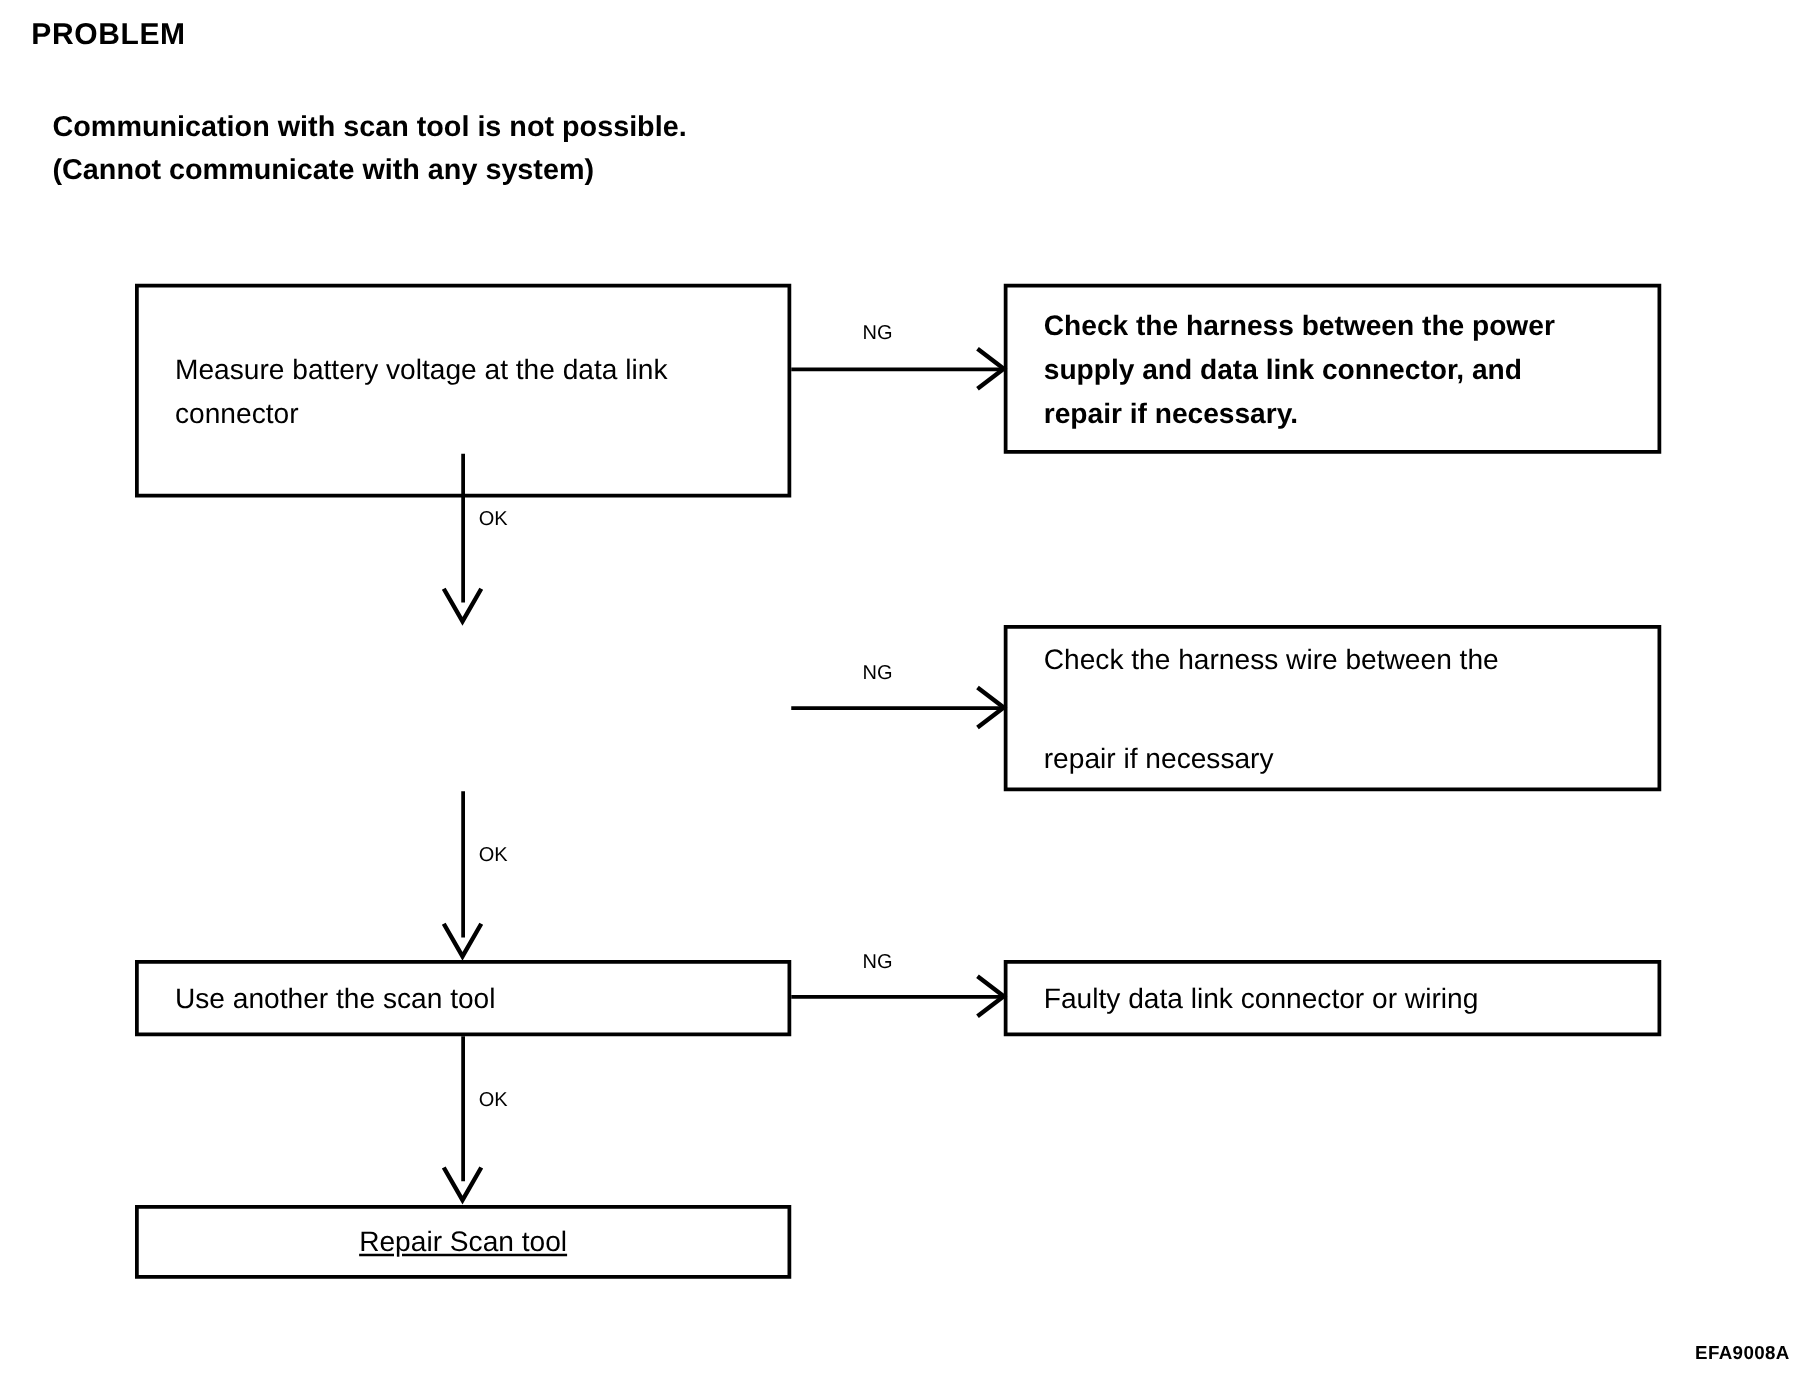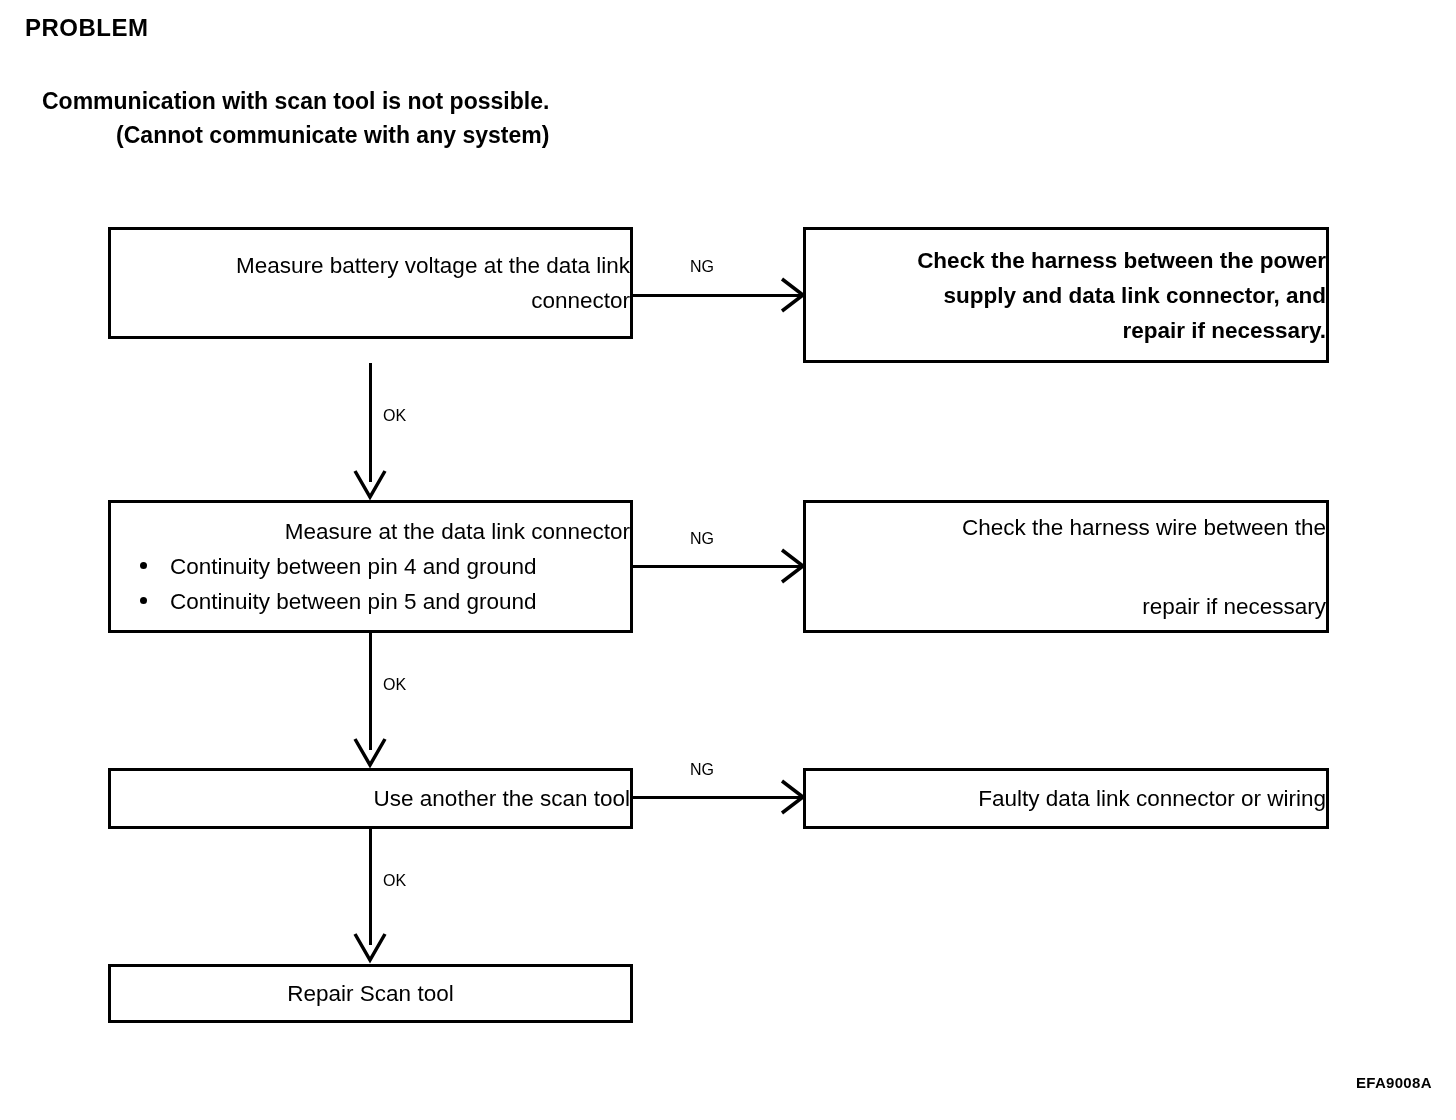--- a/index.html
+++ b/index.html
@@ -14,21 +14,21 @@
     font-family: "Liberation Sans", sans-serif;
     color: #000000;
     overflow: hidden;
   }
   #canvas {
     position: absolute;
     left: 0; top: 0;
     width: 1456px;
     height: 1120px;
   }
-  .abs { position: absolute; text-align: right; }
+  .abs { position: absolute; }
 
   
   .problem-heading {
     left: 25px;
     top: 14px;
     font-size: 24px;
     font-weight: bold;
     letter-spacing: 0.5px;
   }
   .problem-statement {
@@ -50,41 +50,41 @@
     flex-direction: column;
     justify-content: center;
   }
   .fbox .line {
     font-size: 22.5px;
     line-height: 35px;
     white-space: nowrap;
   }
   .fbox.pad-left .line { padding-left: 29px; }
   .fbox.centered { align-items: center; }
-  .fbox.centered .line { padding: 0; }
+  .fbox.centered .line { padding: 0; text-decoration: underline; }
 
   .bullet-line {
     display: flex;
     align-items: baseline;
     padding-left: 29px;
   }
   .bullet-dot {
     display: inline-block;
     width: 7px;
     height: 7px;
     border-radius: 50%;
     background: #000;
     margin-right: 23px;
     flex: 0 0 auto;
     position: relative;
     top: -5px;
   }
 
   
-  #box-measure-battery   { left: 108px; top: 227px;  width: 525px; height: 112px; }
+  #box-measure-battery   { left: 108px; top: 227px;  width: 525px; height: 171px; }
   #box-check-power       { left: 803px; top: 227px;  width: 526px; height: 136px; font-weight: bold; }
   #box-measure-datalink  { left: 108px; top: 500px;  width: 525px; height: 133px; }
   #box-check-ground      { left: 803px; top: 500px;  width: 526px; height: 133px; gap: 44px; }
   #box-another-scan      { left: 108px; top: 768px;  width: 525px; height: 61px;  }
   #box-faulty-connector  { left: 803px; top: 768px;  width: 526px; height: 61px;  }
   #box-repair-scan       { left: 108px; top: 964px;  width: 525px; height: 59px;  }
 
   
   .hline {
     background: #000;
@@ -136,31 +136,20 @@
     <polyline points="3,3 24,19 3,35" fill="none" stroke="#000" stroke-width="3.5"></polyline>
   </svg>
   <div class="abs edge-label" style="left:690px; top:258px;">NG</div>
 
   <div class="abs vline" style="left:369px; top:363px; height:119px;"></div>
   <svg class="arrowhead" style="left:352px; top:468px;" width="36" height="34" viewBox="0 0 36 34">
     <polyline points="3,3 18,29 33,3" fill="none" stroke="#000" stroke-width="3.5"></polyline>
   </svg>
   <div class="abs edge-label" style="left:383px; top:407px;">OK</div>
 
-  <div class="abs fbox" id="box-measure-datalink">
-    <div class="line" style="padding-left:29px;">Measure at the data link connector</div>
-    <div class="line bullet-line">
-      <span class="bullet-dot"></span>
-      <span>Continuity between pin 4 and ground</span>
-    </div>
-    <div class="line bullet-line">
-      <span class="bullet-dot"></span>
-      <span>Continuity between pin 5 and ground</span>
-    </div>
-  </div>
 
   <div class="abs fbox pad-left" id="box-check-ground">
     <div class="line">Check the harness wire between the</div>
     <div class="line">repair if necessary</div>
   </div>
 
   <div class="abs hline" style="left:633px; top:565px; width:168px;"></div>
   <svg class="arrowhead" style="left:779px; top:547px;" width="28" height="38" viewBox="0 0 28 38">
     <polyline points="3,3 24,19 3,35" fill="none" stroke="#000" stroke-width="3.5"></polyline>
   </svg>

